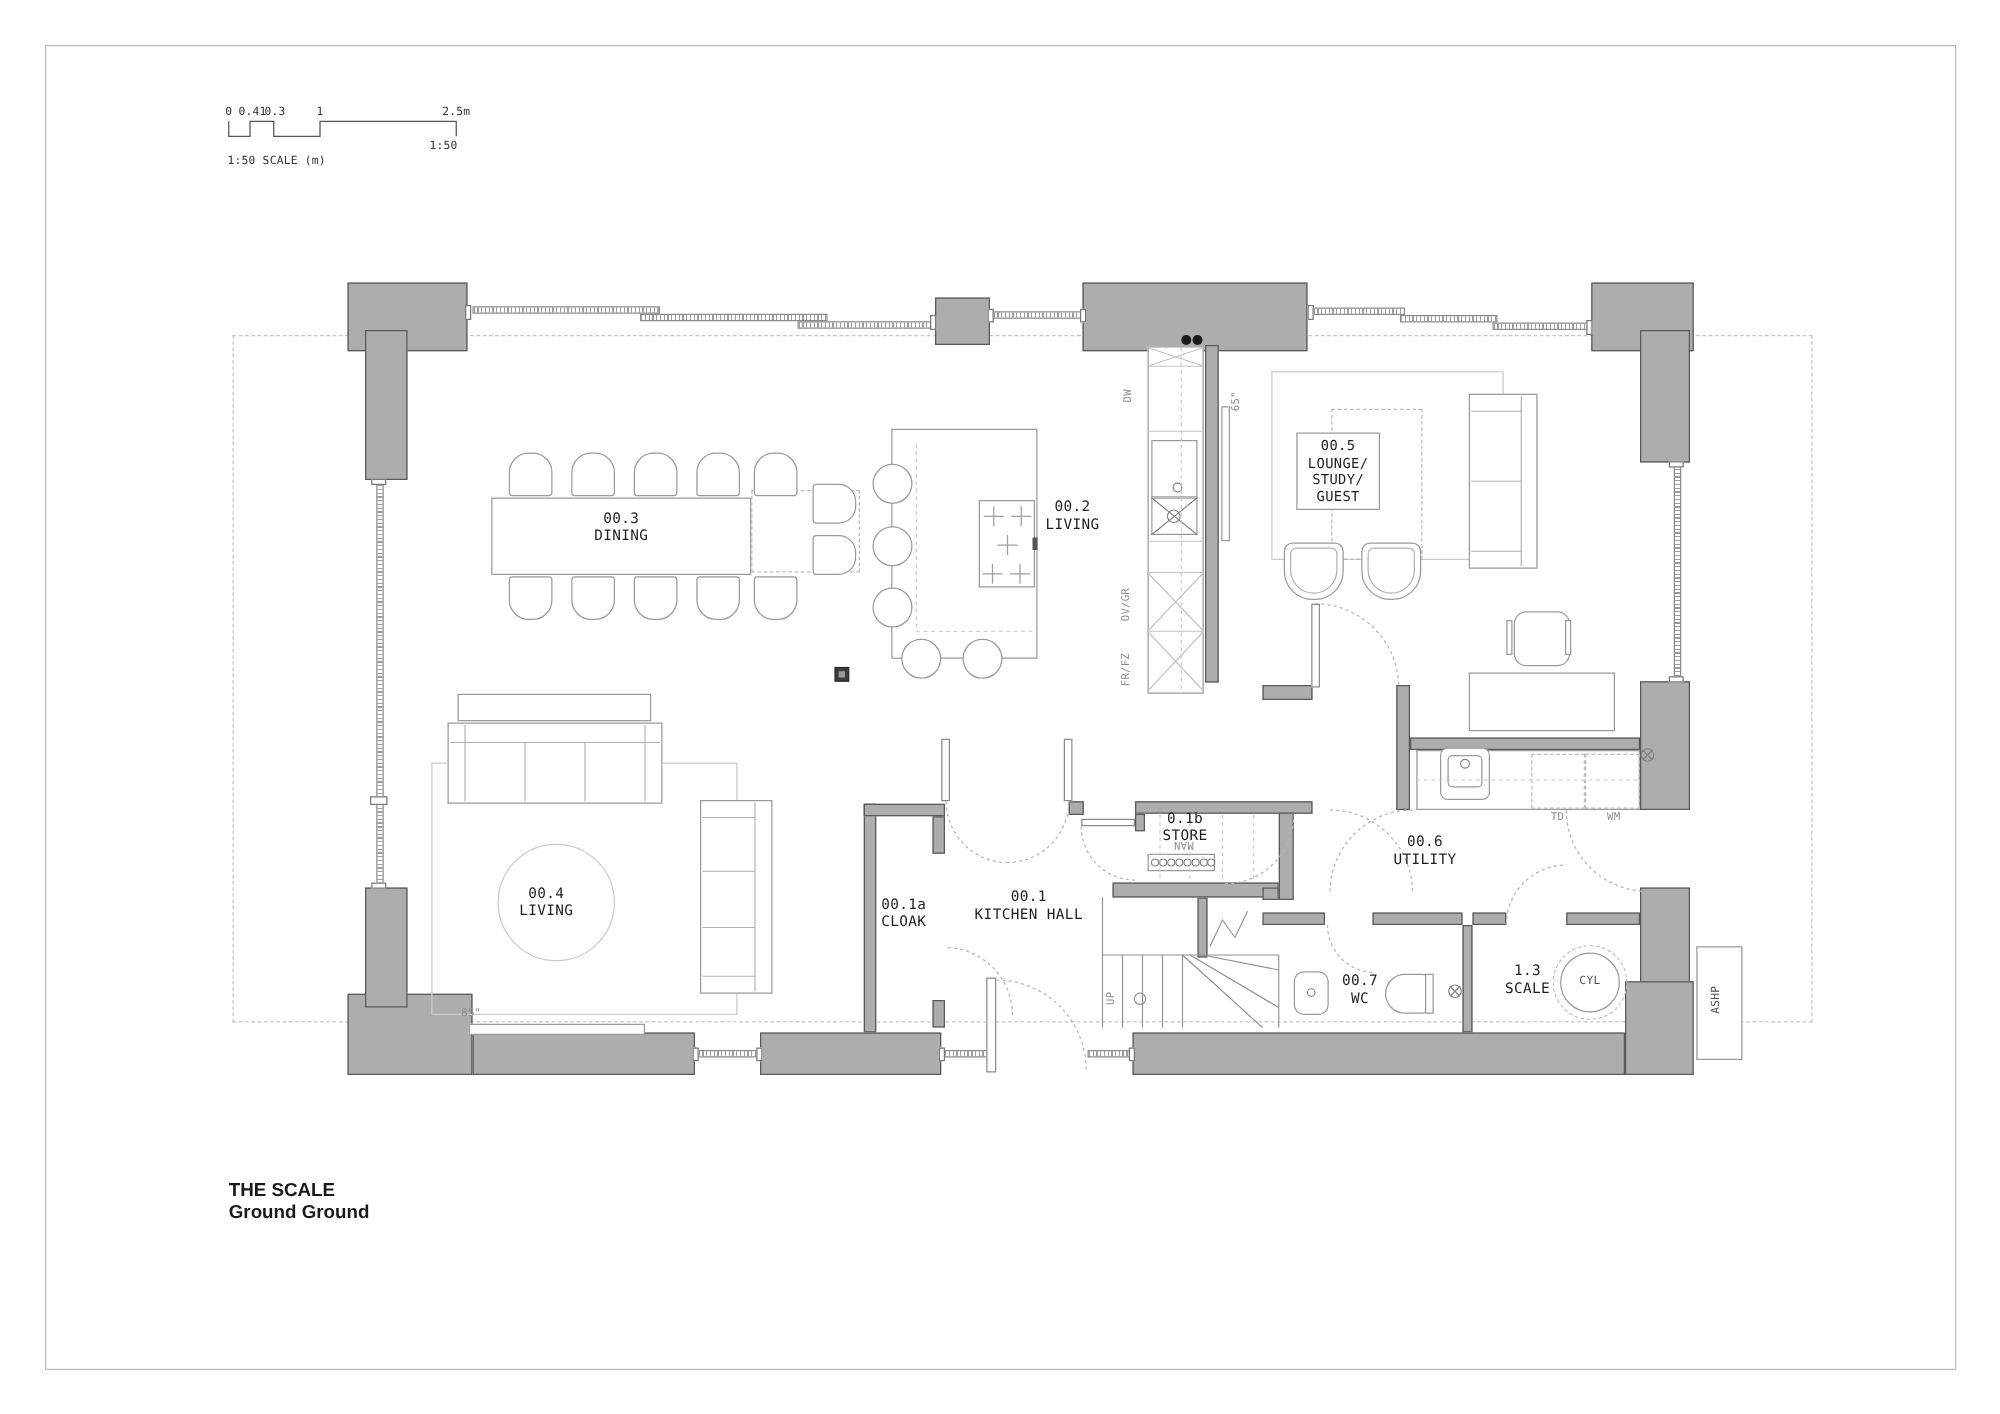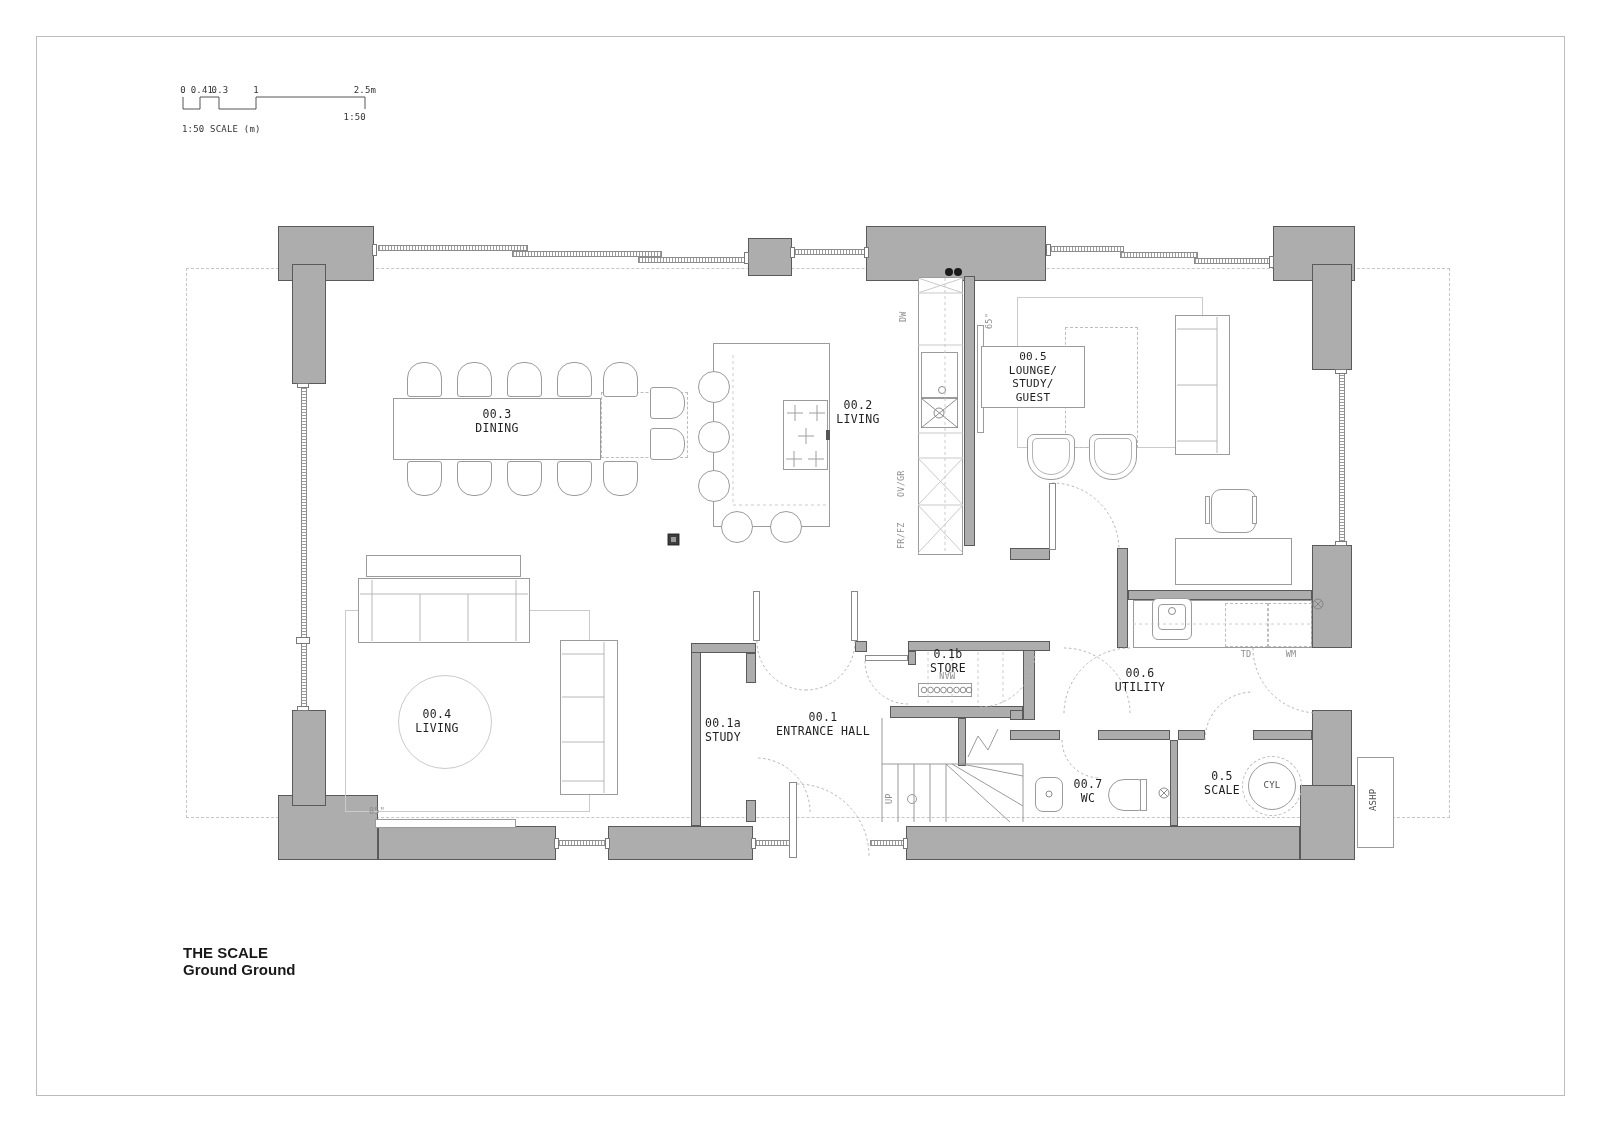--- a/index.html
+++ b/index.html
@@ -269,52 +269,52 @@
   <div class="tick" style="left:182px;top:124px;width:120px;text-align:left">1:50 SCALE (m)</div>
 
   <div class="lbl" style="left:437px;top:407px;width:120px">
     <div>00.3</div>
     <div>DINING</div>
   </div>
   <div class="lbl" style="left:818px;top:398px;width:80px">
     <div>00.2</div>
     <div>LIVING</div>
   </div>
-  <div class="lblbox" style="left:981px;top:346px;width:104px;height:62px">
+  <div class="lblbox" style="left:1037px;top:346px;width:67px;height:62px">
     <div>00.5</div>
     <div>LOUNGE/</div>
     <div>STUDY/</div>
     <div>GUEST</div>
   </div>
   <div class="lbl" style="left:397px;top:707px;width:80px">
     <div>00.4</div>
     <div>LIVING</div>
   </div>
   <div class="lbl" style="left:683px;top:716px;width:80px">
     <div>00.1a</div>
-    <div>STUDY</div>
+    <div>CLOAK</div>
   </div>
   <div class="lbl" style="left:763px;top:710px;width:120px">
     <div>00.1</div>
-    <div>ENTRANCE HALL</div>
+    <div>KITCHEN HALL</div>
   </div>
   <div class="lbl" style="left:908px;top:647px;width:80px">
     <div>0.1b</div>
     <div>STORE</div>
   </div>
   <div class="lbl" style="left:1100px;top:666px;width:80px">
     <div>00.6</div>
     <div>UTILITY</div>
   </div>
   <div class="lbl" style="left:1048px;top:777px;width:80px">
     <div>00.7</div>
     <div>WC</div>
   </div>
   <div class="lbl" style="left:1182px;top:769px;width:80px">
-    <div>0.5</div>
+    <div>1.3</div>
     <div>SCALE</div>
   </div>
 
   <div class="lbl sm vert" style="left:899px;top:300px;width:12px;height:34px">DW</div>
   <div class="lbl sm vert" style="left:897px;top:458px;width:12px;height:52px">OV/GR</div>
   <div class="lbl sm vert" style="left:897px;top:510px;width:12px;height:52px">FR/FZ</div>
   <div class="lbl sm vert" style="left:985px;top:308px;width:11px;height:26px">65"</div>
   <div class="lbl sm flip" style="left:930px;top:670px;width:34px">MAN</div>
   <div class="lbl sm" style="left:1235px;top:650px;width:22px">TD</div>
   <div class="lbl sm" style="left:1280px;top:650px;width:22px">WM</div>

